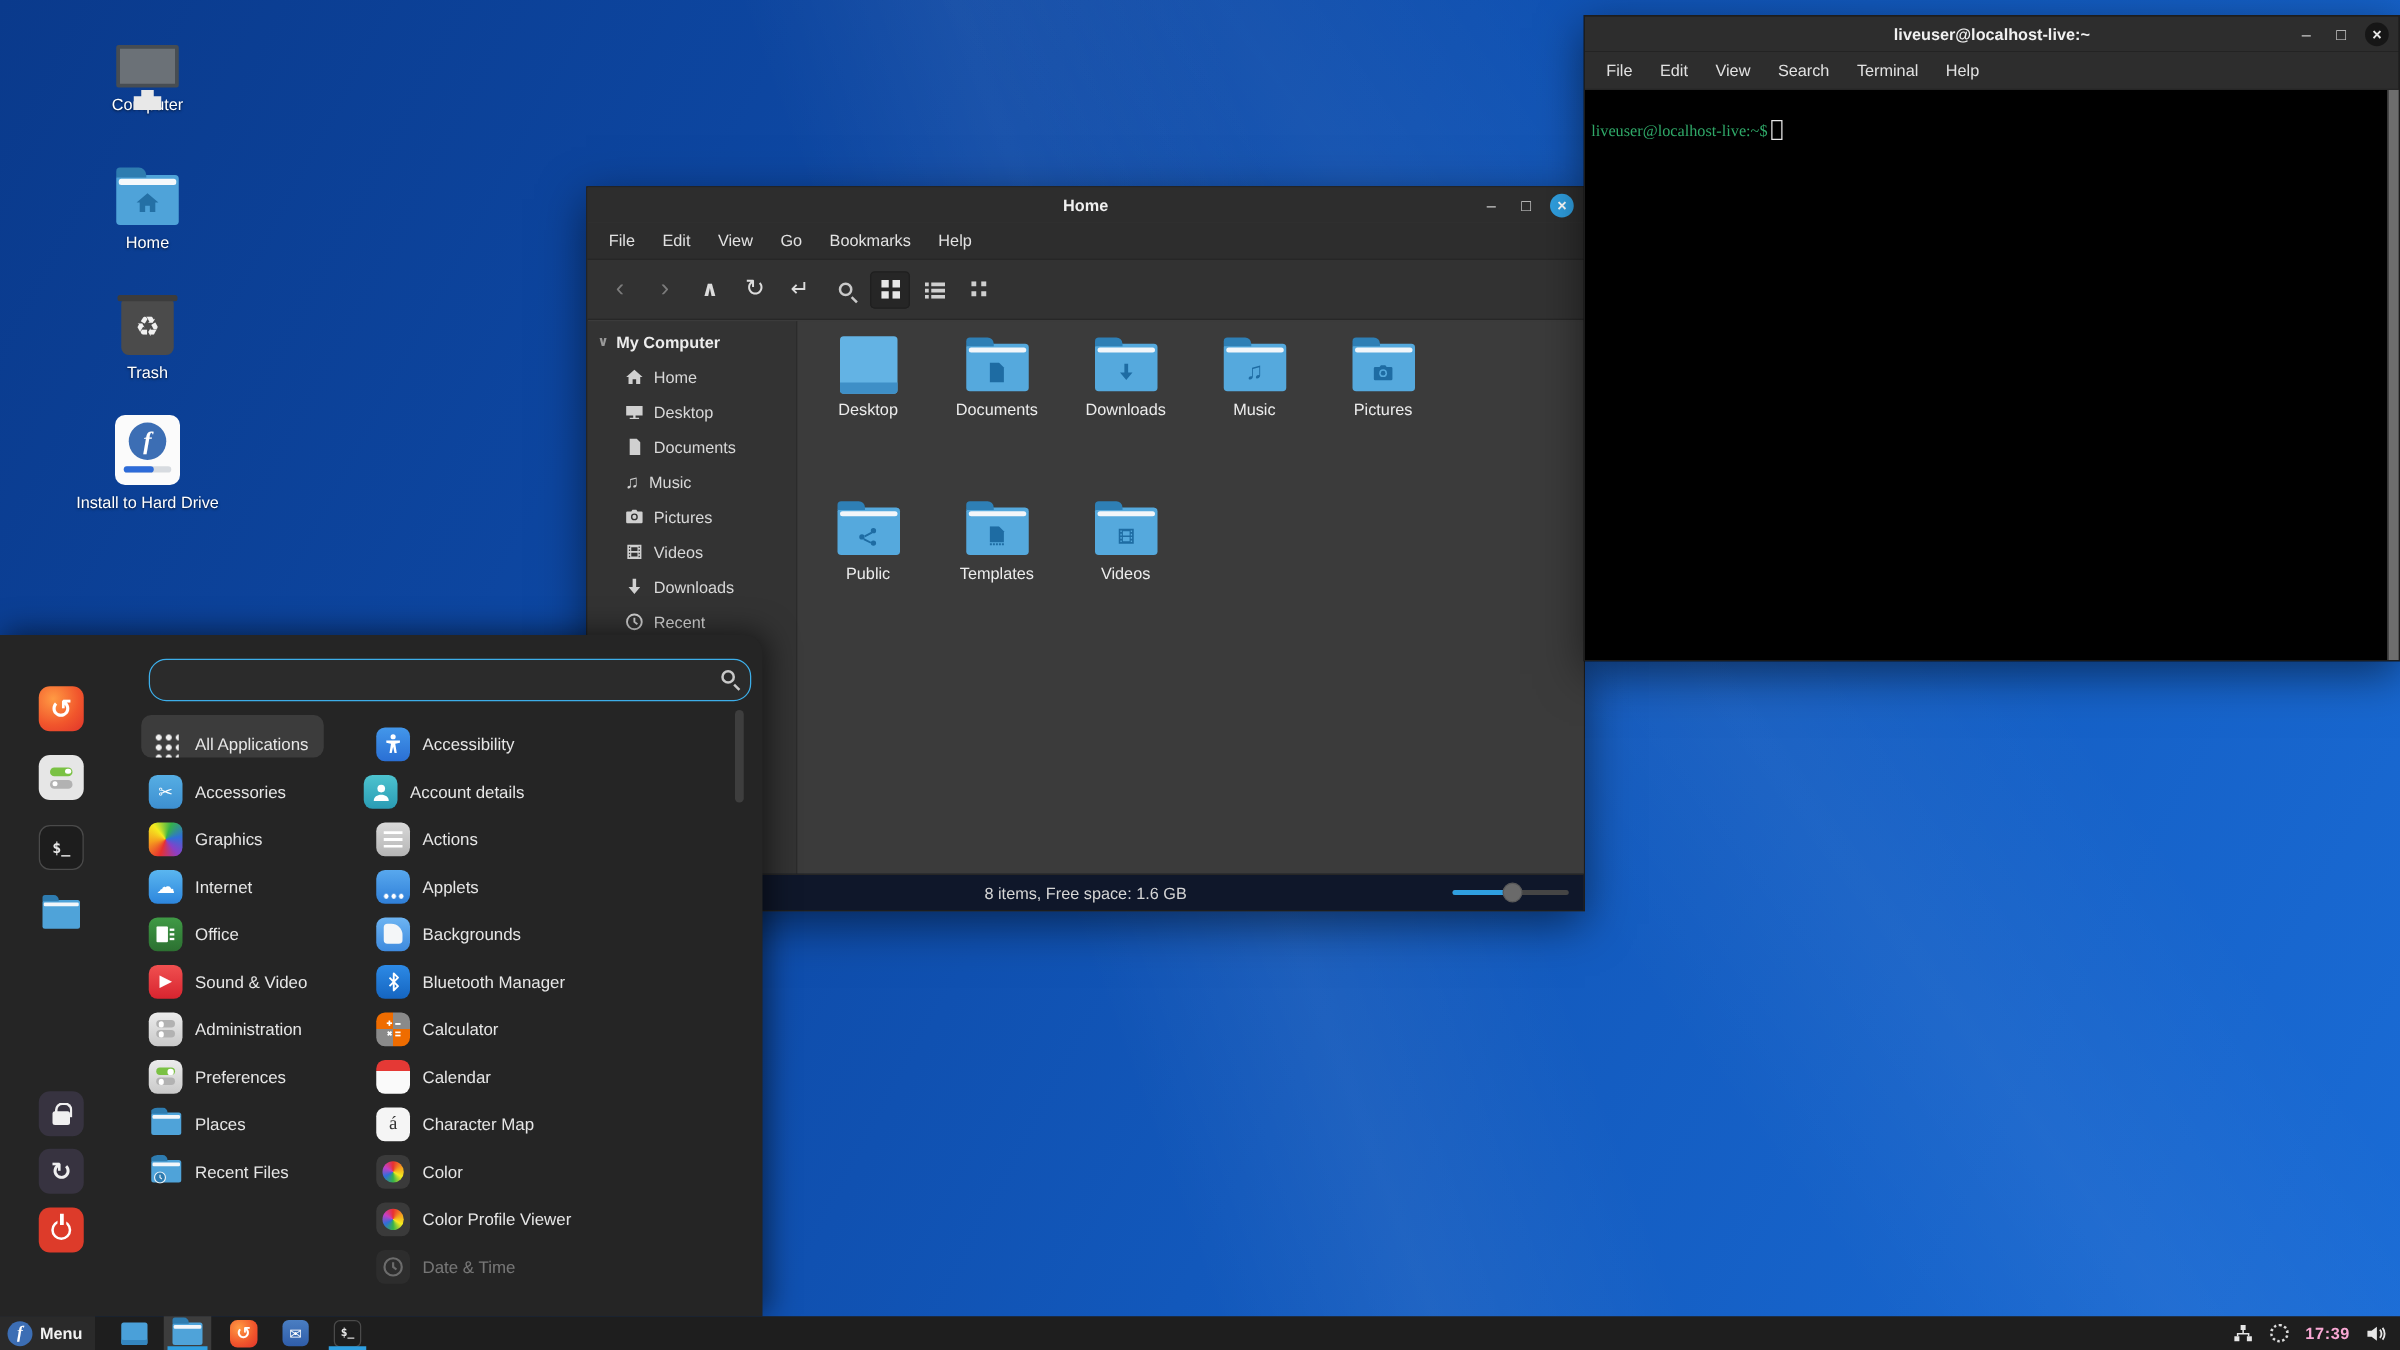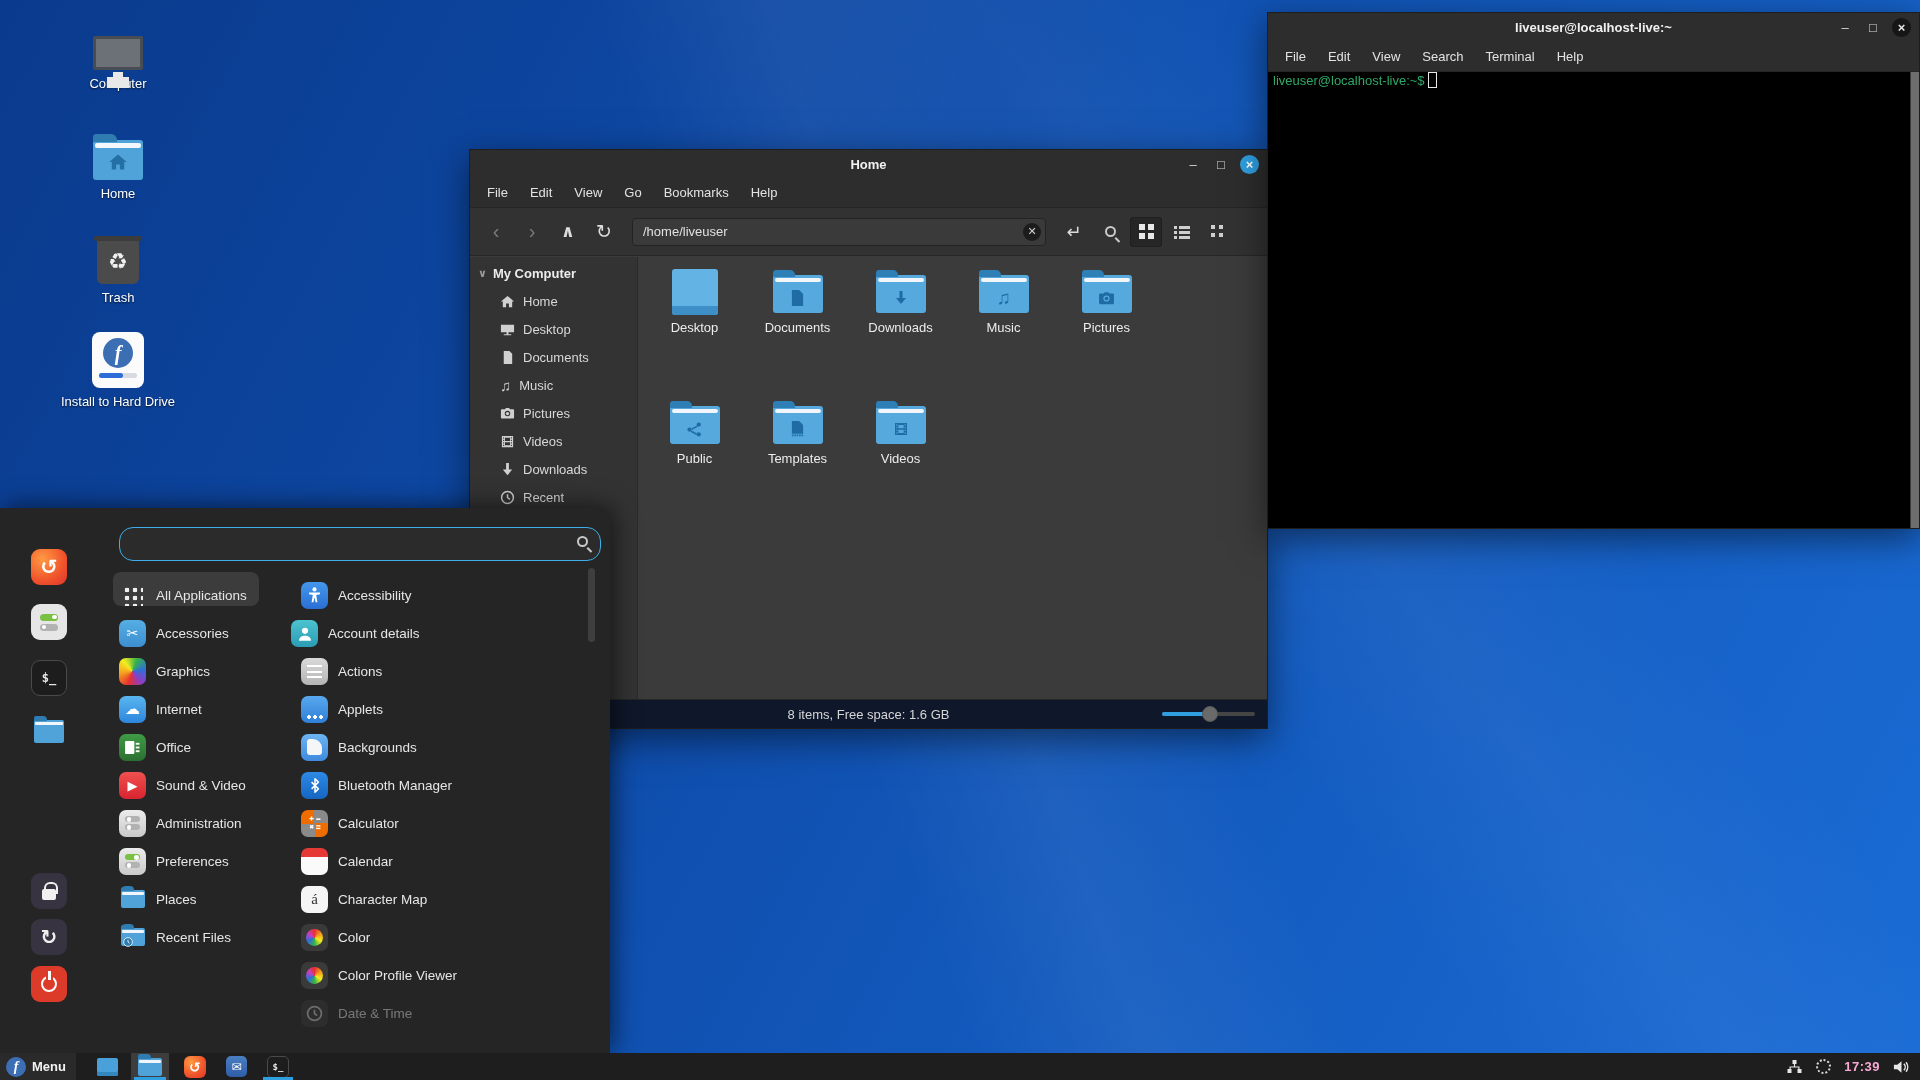--- a/index.html
+++ b/index.html
@@ -65,21 +65,21 @@
   .fshape.plain::before { display:none; }
   .fshape.plain::after { top:auto; left:0; right:0; bottom:0; height:9px; background:#3e8fc7; border-radius:0 0 3px 3px; }
   .flabel { color:#ececec; font-size:13px; }
   #fm .statusbar { position:absolute; left:0; right:0; bottom:0; height:29px; background:#0f172a; border-top:1px solid #262626; display:flex; align-items:center; justify-content:center; color:#d6d6d6; font-size:13px; }
   #fm .zoomslider { position:absolute; right:12px; top:12px; width:93px; height:4px; background:#454545; border-radius:2px; cursor:pointer; }
   #fm .zoomslider .fill { position:absolute; left:0; top:0; bottom:0; width:47px; background:#2f9fe0; border-radius:2px; }
   #fm .zoomslider .knob { position:absolute; left:40px; top:-6px; width:16px; height:16px; background:#6a6a6a; border-radius:50%; border:1px solid #585858; }
 
   
   #term { left:1267px; top:12px; width:653px; height:517px; z-index:2; background:#000; }
-  #term .screen { position:absolute; top:59px; bottom:0; left:0; right:0; background:#000; font-family:Liberation Sans, sans-serif; font-size:13px; padding:0 2px 0 5px; }
+  #term .screen { position:absolute; top:59px; bottom:0; left:0; right:0; background:#000; font-family:Liberation Serif, serif; font-size:13px; padding:24px 2px 0 5px; }
   #term .prompt { color:#2fa868; white-space:pre; display:inline; }
   #term .cursor { display:inline-block; width:9px; height:16px; border:1px solid #e8e8e8; vertical-align:-3px; margin-left:3px; }
   #term .tscroll { position:absolute; top:59px; bottom:0; right:0; width:9px; background:#6e6e6e; border-left:1px solid #3a3a3a; }
   #term .menubar { height:31px; }
 
   
   #appmenu { position:absolute; left:0; top:508px; width:610px; height:545px; background:#252525; border-radius:0 14px 0 0; box-shadow:4px -2px 24px rgba(0,0,0,.55); z-index:5; }
   .fav { position:absolute; left:31px; width:36px; height:36px; border-radius:9px; display:flex; align-items:center; justify-content:center; cursor:pointer; }
   .fav-firefox { background:radial-gradient(circle at 32% 28%,#ff9a43,#f1562c 58%,#e0342b); color:#fff; font-size:21px; font-weight:bold; }
   .fav-settings { background:#e6e6e6; flex-direction:column; gap:3px; }
@@ -196,24 +196,20 @@
       <span class="mitem">View</span>
       <span class="mitem">Go</span>
       <span class="mitem">Bookmarks</span>
       <span class="mitem">Help</span>
     </div>
     <div class="toolbar">
       <span class="tbtn dim" style="font-size:20px;">‹</span>
       <span class="tbtn dim" style="font-size:20px;">›</span>
       <span class="tbtn" style="font-weight:bold;">∧</span>
       <span class="tbtn" style="font-size:19px;">↻</span>
-      <span class="pathwrap">
-        <input value="/home/liveuser" style="">
-        <span class="clear-btn">✕</span>
-      </span>
       <span class="tbtn" style="font-size:18px;">↵</span>
       <span class="tbtn">
           <span class="mag" style="position:relative;right:auto;top:auto;"></span>
         </span>
       <span class="tbtn active-view">
         <svg width="15" height="15" viewBox="0 0 15 15" fill="#e8e8e8">
             <rect x="0" y="0" width="6" height="6"></rect>
             <rect x="9" y="0" width="6" height="6"></rect>
             <rect x="0" y="9" width="6" height="6"></rect>
             <rect x="9" y="9" width="6" height="6"></rect>

